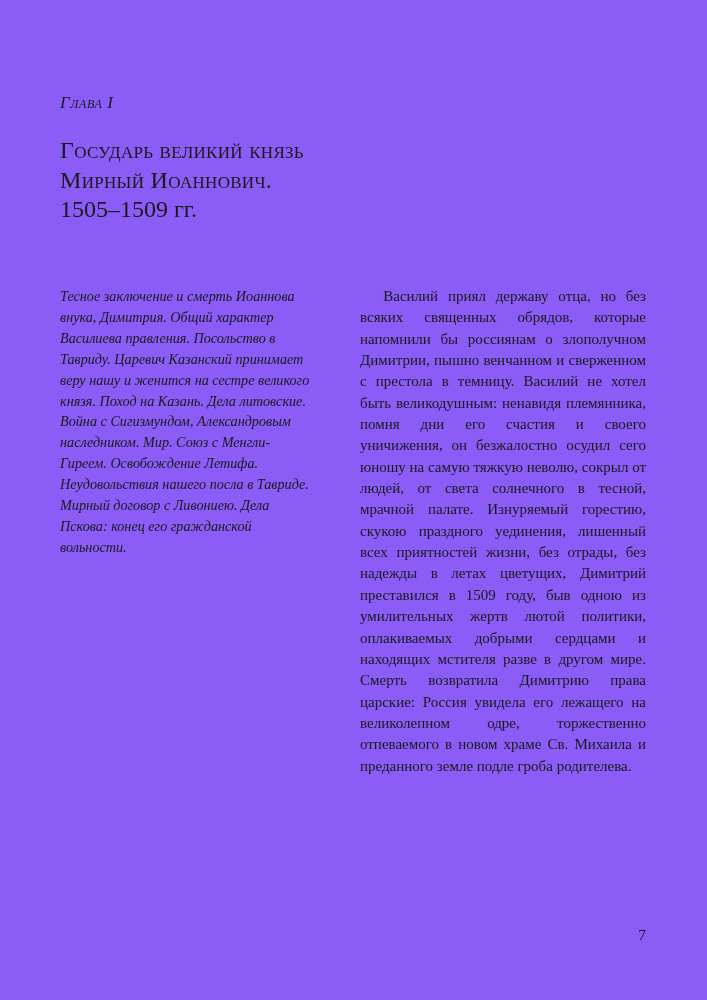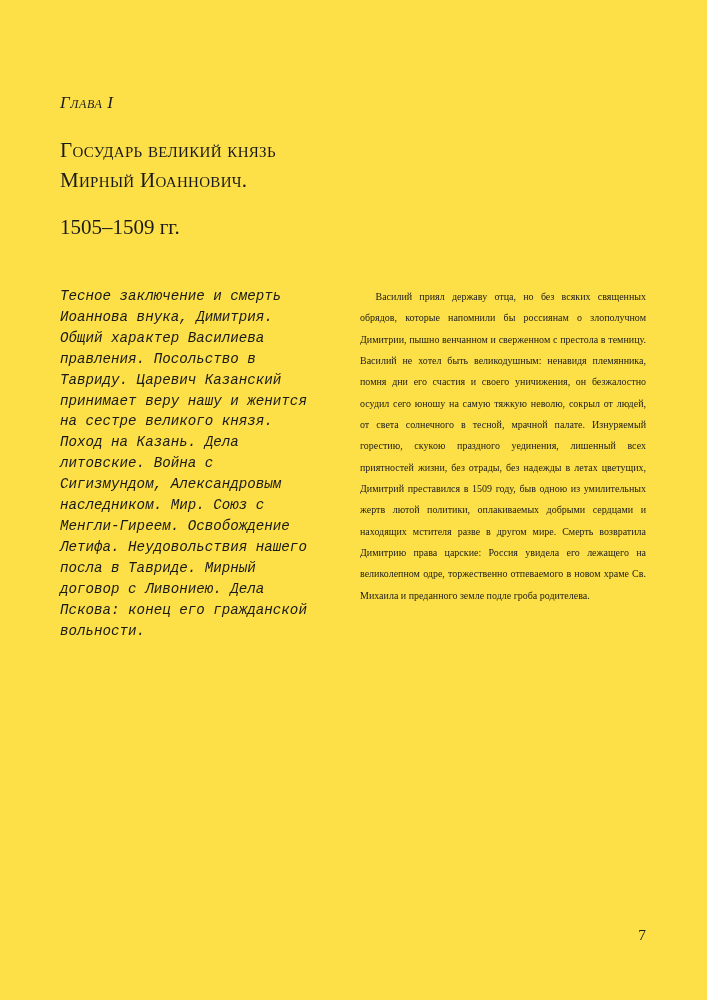--- a/index.html
+++ b/index.html
@@ -6,21 +6,21 @@
   html, body {
     margin: 0;
     padding: 0;
     background: #ffffff;
   }
 
   .page {
     position: relative;
     width: 707px;
     height: 1000px;
-    background: #fde047;
+    background: #8b5cf6;
     overflow: hidden;
     font-family: "Liberation Serif", "DejaVu Serif", serif;
     color: #1a1a1a;
     -webkit-font-smoothing: antialiased;
   }
 
   
   .chapter-head {
     position: absolute;
     left: 60px;
@@ -32,71 +32,69 @@
     font-style: italic;
     font-size: 17px;
     line-height: 22px;
     letter-spacing: 0.6px;
     color: #1a1a1a;
     font-variant: small-caps;
     margin: 0 0 22px 0;
   }
 
   .chapter-title {
-    font-size: 21px;
+    font-size: 24px;
     line-height: 29.5px;
     font-variant: small-caps;
     letter-spacing: 0.3px;
     color: #1a1a1a;
     margin: 0;
     font-weight: normal;
   }
 
   .chapter-title .title-line {
     display: block;
     white-space: nowrap;
   }
 
   .chapter-title .title-dates {
     font-variant: normal;
     letter-spacing: 0px;
-    margin-top: 18px;
   }
 
   
   .body-cols {
     position: absolute;
     top: 286px;
     left: 0;
     width: 707px;
   }
 
   .col-summary {
     position: absolute;
     left: 60px;
     top: 0;
     width: 256px;
     font-style: italic;
     font-size: 14.2px;
     line-height: 20.9px;
     text-align: left;
     color: #1a1a1a;
-    font-family: Liberation Mono, monospace;
   }
 
   .col-summary p {
     margin: 0;
   }
 
   .col-main {
     position: absolute;
     left: 360px;
     top: 0;
     width: 286px;
-    font-size: 10px;
+    font-size: 15px;
     line-height: 21.35px;
     text-align: justify;
     text-justify: inter-word;
     hyphens: manual;
     color: #1a1a1a;
   }
 
   .col-main p {
     margin: 0;
     text-indent: 1.55em;

